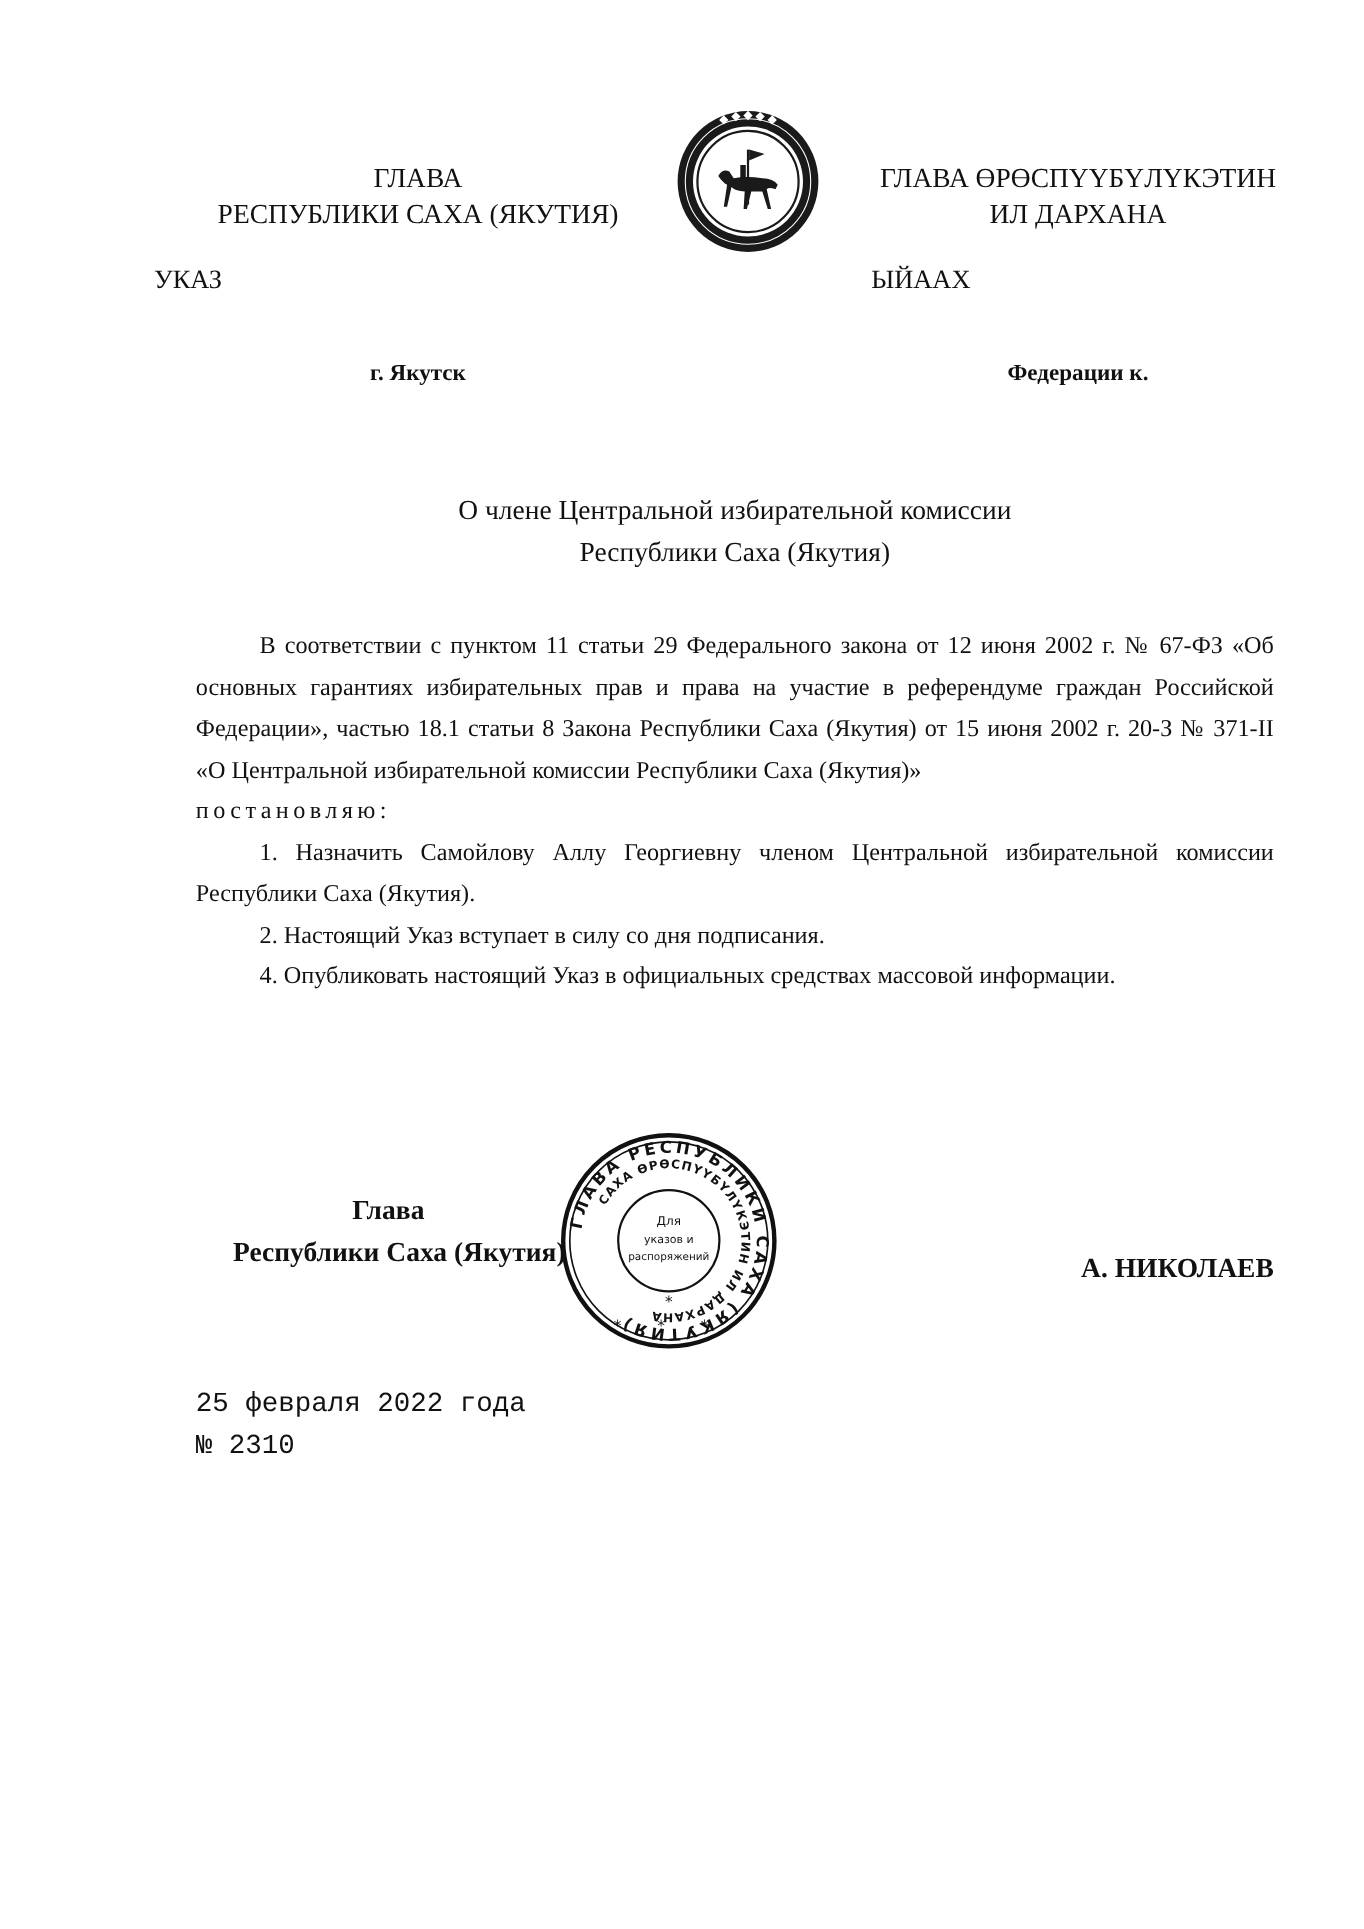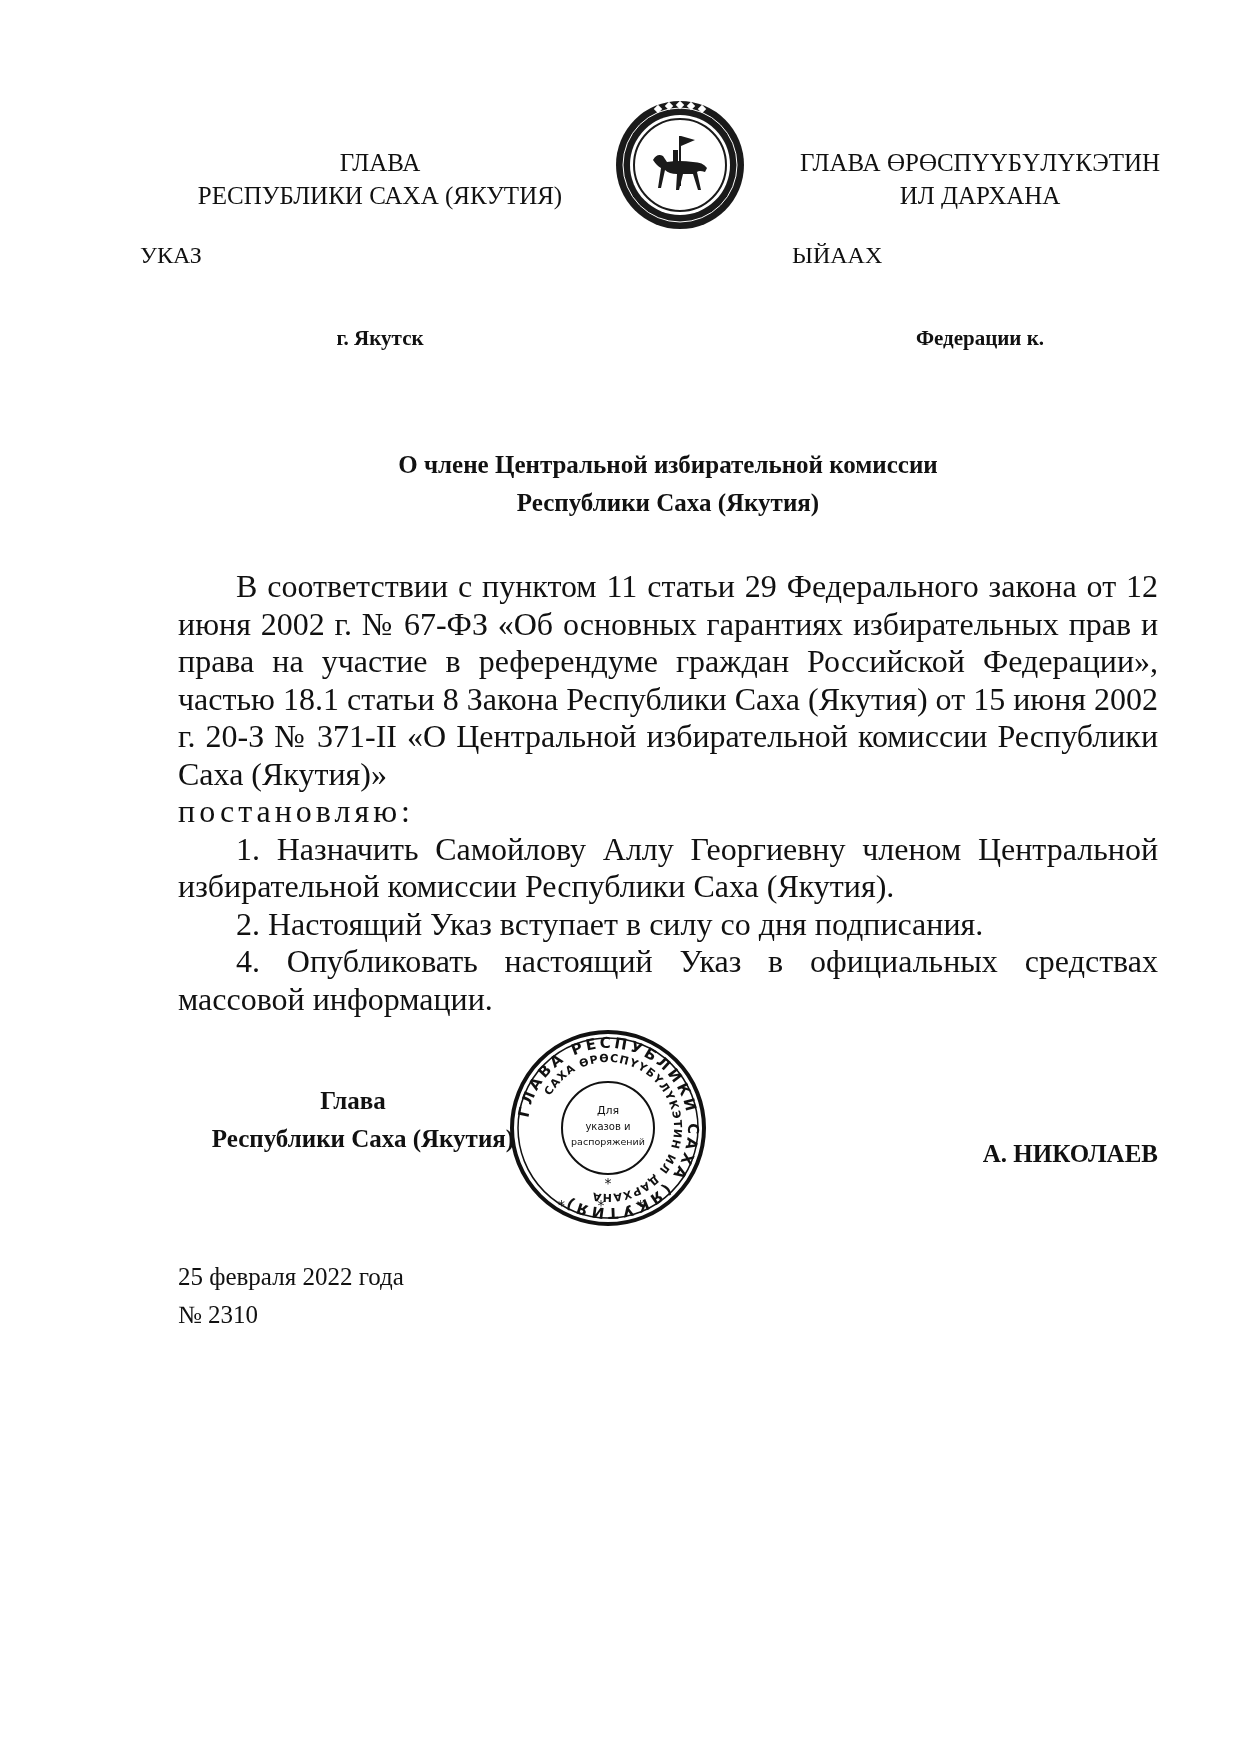--- a/index.html
+++ b/index.html
@@ -9,32 +9,32 @@
   .hdr { font-size: 25px; line-height: 33px; text-align: center; }
   .hdr-left { left: 140px; width: 480px; top: 146px; }
   .hdr-right { left: 760px; width: 440px; top: 146px; }
   .doc-type { font-size: 24px; font-weight: normal; text-align: left; top: 242px; }
   .dt-left { left: 140px; width: 480px; }
   .dt-right { left: 792px; width: 440px; }
   .city { font-size: 21px; font-weight: bold; text-align: center; top: 326px; }
   .city-left { left: 140px; width: 480px; }
   .city-right { left: 760px; width: 440px; }
   .title { left: 178px; width: 980px; top: 446px; text-align: center; font-size: 25px;
-           font-weight: bold; line-height: 38px; }
-  .body { left: 178px; width: 980px; top: 568px; font-size: 32px; line-height: 37.5px;
+           font-weight: normal; line-height: 38px; }
+  .body { left: 178px; width: 980px; top: 568px; font-size: 22px; line-height: 37.5px;
           text-align: justify; }
   .body p { margin: 0; }
   .indent { text-indent: 58px; }
   .spaced { letter-spacing: 4px; }
   .sign-left { left: 178px; width: 370px; top: 1082px; font-size: 25px; font-weight: bold;
                line-height: 38px; text-align: center; }
   .sign-left .l1 { display: block; text-align: center; padding-right: 20px; }
   .sign-right { left: 880px; width: 278px; top: 1120px; font-size: 25px; font-weight: bold;
                 text-align: right; margin-top: 20px; }
-  .footer { left: 178px; top: 1258px; font-size: 25px; line-height: 38px; }
+  .footer { left: 178px; top: 1258px; font-size: 25px; line-height: 38px; font-family: Liberation Mono, monospace; }
   .emblem { left: 613px; top: 98px; width: 134px; height: 134px; }
   .stamp { left: 508px; top: 1028px; width: 200px; height: 200px; }
 </style>
 </head>
 <body>
 
 <div class="abs hdr hdr-left">
   <div>ГЛАВА</div>
   <div>РЕСПУБЛИКИ САХА (ЯКУТИЯ)</div>
 </div>

